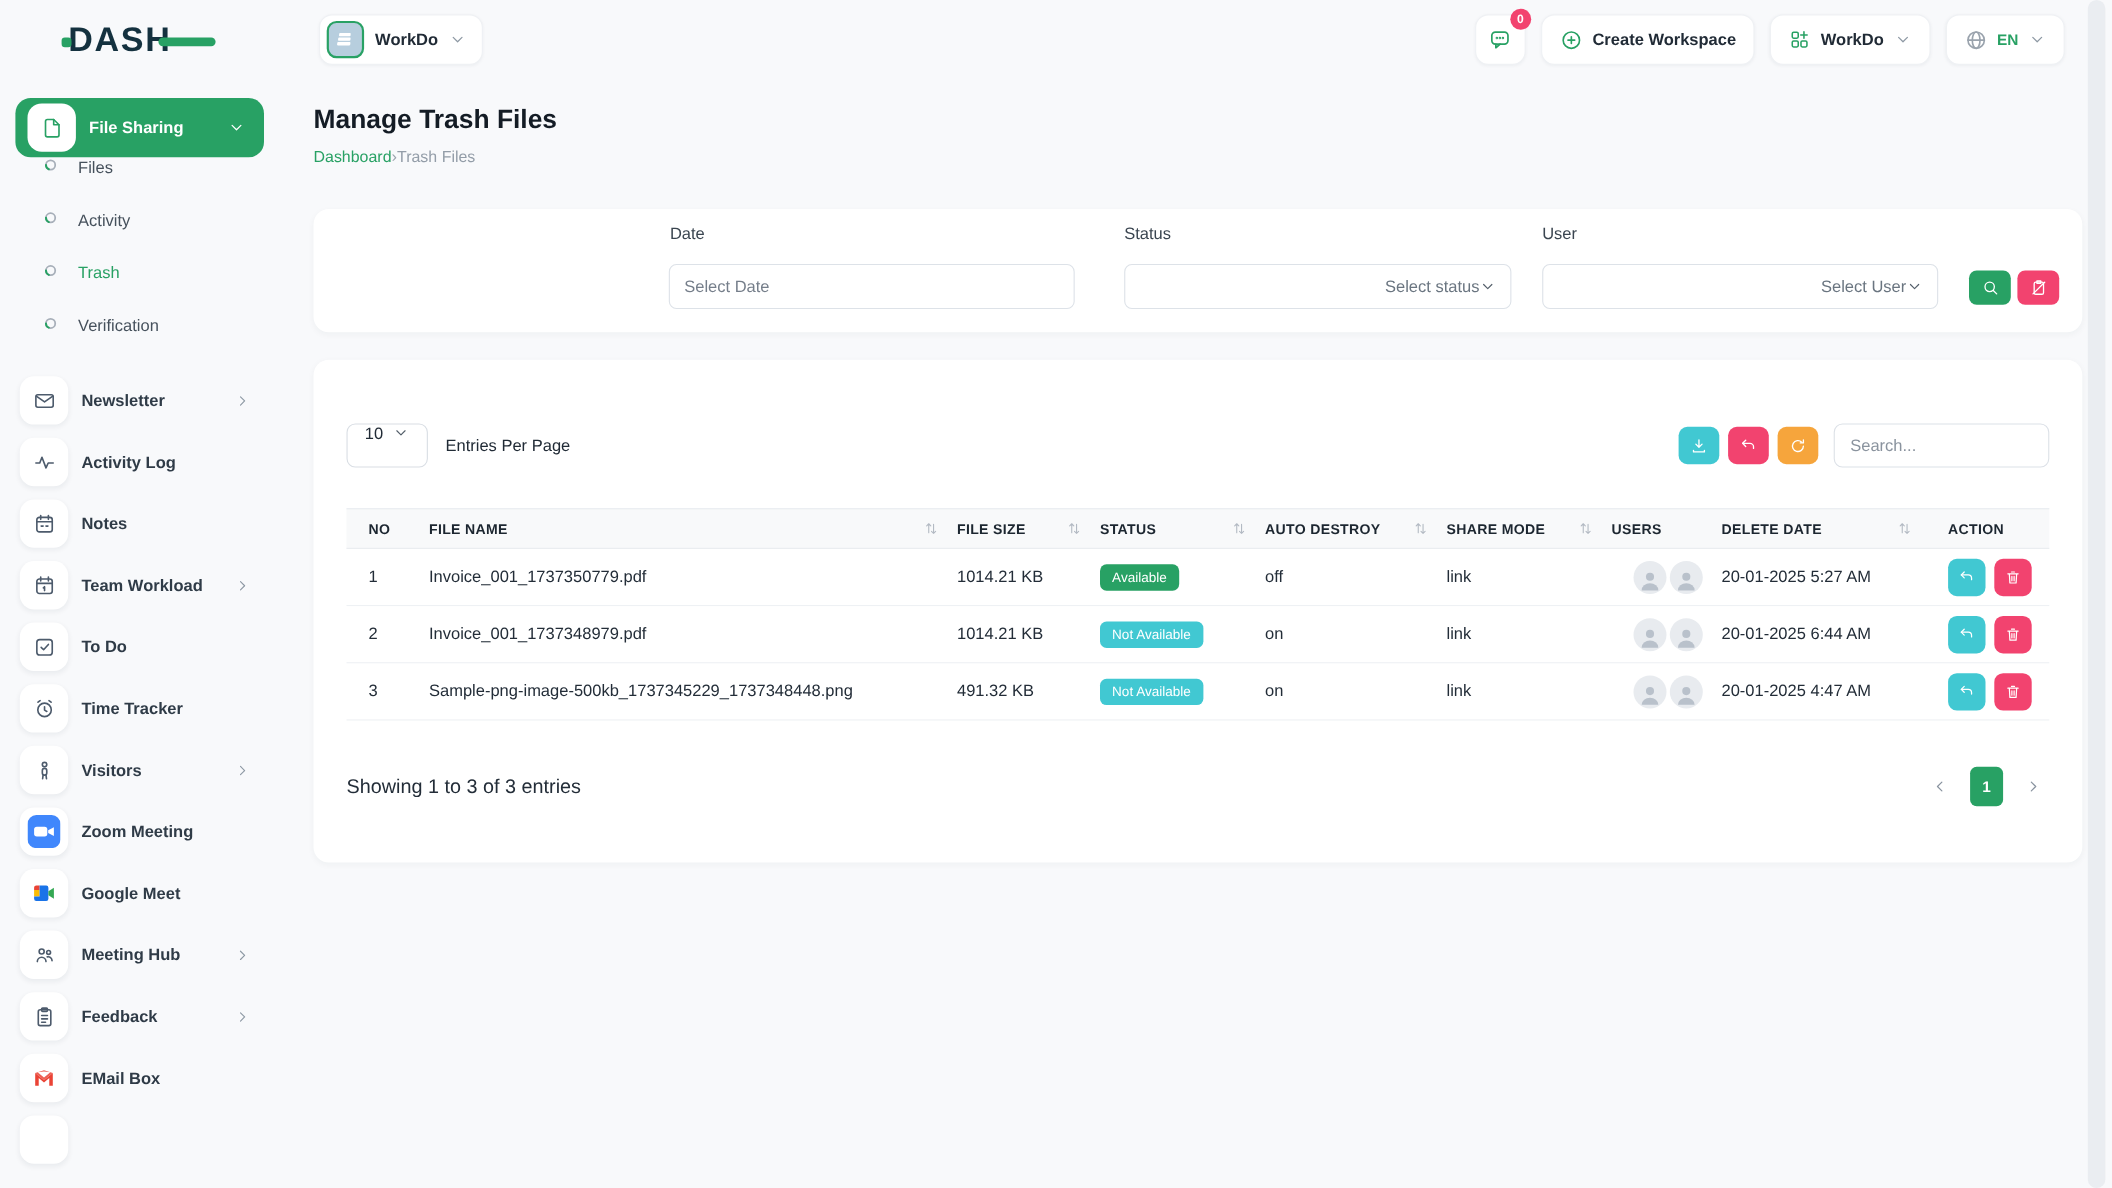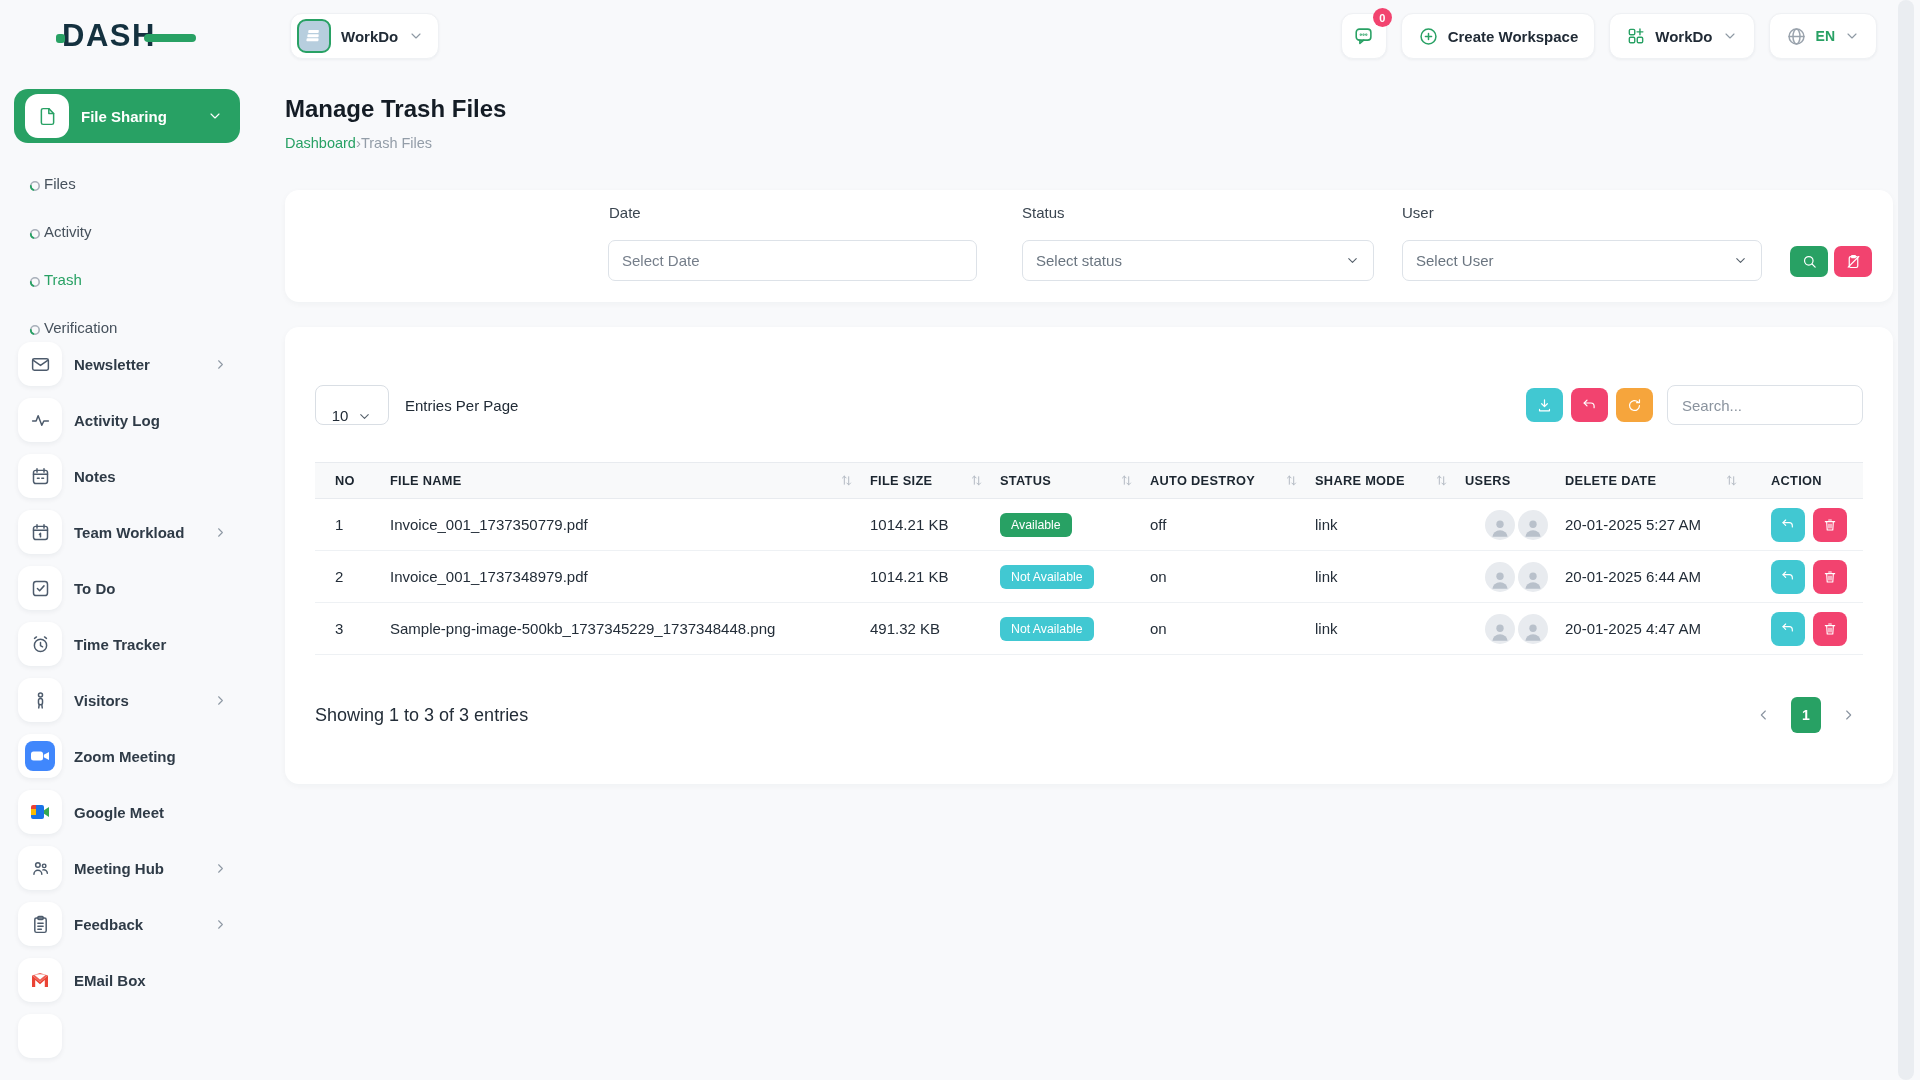--- a/index.html
+++ b/index.html
@@ -29,43 +29,43 @@
   
   .sidebar{position:absolute;top:72px;left:0;width:260px;bottom:0;padding-top:16px}
   .nav-item{height:56px;display:flex;align-items:center;gap:12px;padding-left:18px;position:relative;cursor:pointer}
   .nav-ico{width:44px;height:44px;border-radius:13px;background:#fff;box-shadow:0 2px 5px rgba(25,39,57,.06);display:flex;align-items:center;justify-content:center;flex:none}
   .nav-label{font-size:15px;font-weight:600;color:#2F3B47}
   .nav-chevron{position:absolute;right:32px;color:#8E99A4;display:flex}
   .nav-item.active{background:var(--green);border-radius:14px;margin:1px 20px 1px 14px;height:54px;padding-left:11px}
   .nav-item.active .nav-label{color:#fff}
   .nav-item.active .nav-ico{box-shadow:none}
   .nav-item.active .nav-chevron{color:#fff;right:17px}
-  .nav-sub{height:48px;display:flex;align-items:flex-end;gap:3px;padding-left:29px;cursor:pointer}
+  .nav-sub{height:48px;display:flex;align-items:flex-start;gap:19px;padding-left:40px;cursor:pointer}
   .nav-sub .nav-label{font-weight:500;color:#46515C}
   .nav-sub.active .nav-label{color:var(--green)}
   
   .page-title{position:absolute;left:285px;top:95px;font-size:24px;font-weight:700;color:var(--ink)}
   .breadcrumb{position:absolute;left:285px;top:134px;display:flex;align-items:center;font-size:14.5px}
   .crumb-link{color:var(--green);cursor:pointer}
   .crumb-sep{color:#9AA3AD;font-size:15px}
   .crumb-current{color:#939DA8}
   
   .filter-card{position:absolute;left:285px;top:190px;width:1608px;height:112px;background:#fff;border-radius:14px;box-shadow:0 2px 6px rgba(25,39,57,.04)}
   .f-label{position:absolute;top:14px;font-size:15px;color:#3A4550;font-weight:500}
   .f-field{position:absolute;top:50px;height:41px;border:1px solid #DDE2E8;border-radius:7px;font-size:15px;color:#6A7580;display:flex;align-items:center;padding:0 13px;background:#fff;cursor:pointer}
   input.f-field{cursor:text;outline:none;font-family:inherit}
   input.f-field::placeholder{color:#757E8A}
-  .f-select{justify-content:space-between}
+  .f-select{justify-content:flex-end}
   .f-btn{position:absolute;top:56px;width:38px;height:31px;border-radius:7px;display:flex;align-items:center;justify-content:center;cursor:pointer;border:none}
   .f-search{left:1505px;background:var(--green)}
   .f-reset{left:1549px;background:var(--pink)}
   
   .table-card{position:absolute;left:285px;top:327px;width:1608px;height:457px;background:#fff;border-radius:14px;box-shadow:0 2px 6px rgba(25,39,57,.04);padding:58px 30px 0}
   .toolbar{display:flex;align-items:center;height:40px}
-  .entries-select{width:74px;height:40px;border:1px solid #D9DEE4;border-radius:8px;display:flex;align-items:flex-end;justify-content:center;gap:9px;font-size:15px;color:var(--text);cursor:pointer;background:#fff}
+  .entries-select{width:74px;height:40px;border:1px solid #D9DEE4;border-radius:8px;display:flex;align-items:flex-start;justify-content:center;gap:9px;font-size:15px;color:var(--text);cursor:pointer;background:#fff}
   .entries-label{margin-left:16px;font-size:15px;font-weight:500;color:var(--text)}
   .toolbar-right{margin-left:auto;display:flex;align-items:center}
   .tb-btn{width:37px;height:34px;border-radius:8px;display:flex;align-items:center;justify-content:center;border:none;cursor:pointer;margin-left:8px}
   .tb-teal{background:var(--teal)} .tb-pink{background:var(--pink)} .tb-orange{background:var(--orange)}
   .search-input{width:196px;height:40px;border:1px solid #DCE1E7;border-radius:8px;margin-left:14px;padding:0 14px;font-size:15px;color:#49535E;outline:none;font-family:inherit}
   .search-input::placeholder{color:#8A939E}
   .grid{margin-top:37px}
   .grid-head{display:flex;align-items:center;background:#F8F9FA;border-top:1px solid #E8EBEF;border-bottom:1px solid #E8EBEF;height:37px}
   .th{font-size:12.8px;font-weight:700;color:#1C2630;letter-spacing:.3px;display:flex;align-items:flex-start;justify-content:space-between;padding-right:16px;cursor:pointer}
   .sort-ico{color:#B3BAC3;flex:none}

